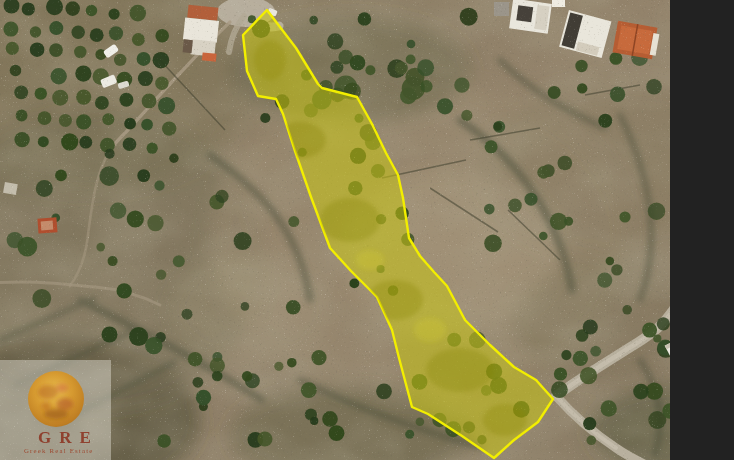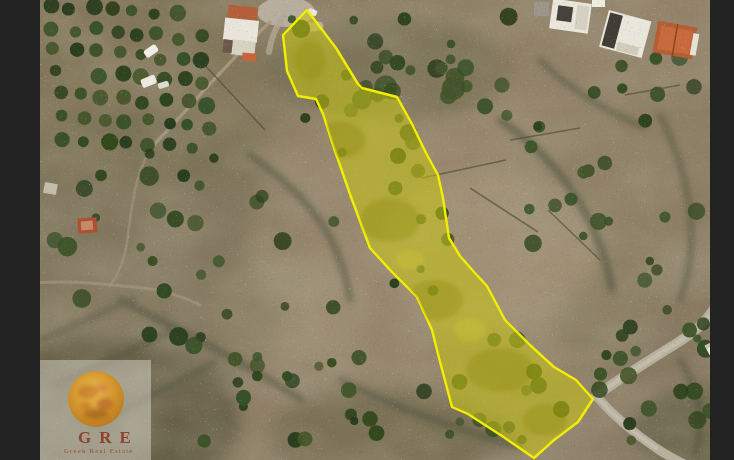--- a/index.html
+++ b/index.html
@@ -1,19 +1,18 @@
 <!DOCTYPE html>
 <html><head>
 <meta charset="utf-8">
 <style>
   html,body{margin:0;padding:0;background:#222;}
   #stage{
     position:relative;width:670px;height:460px;overflow:hidden;
     font-family:"Liberation Sans",sans-serif;
-    padding-left:40px;
   }
   #stage svg{display:block}
   .wm-title{
     font-family:"Liberation Serif",serif;font-weight:bold;
   }
   .wm-sub{
     font-family:"Liberation Serif",serif;
   }
 </style>
 </head>

